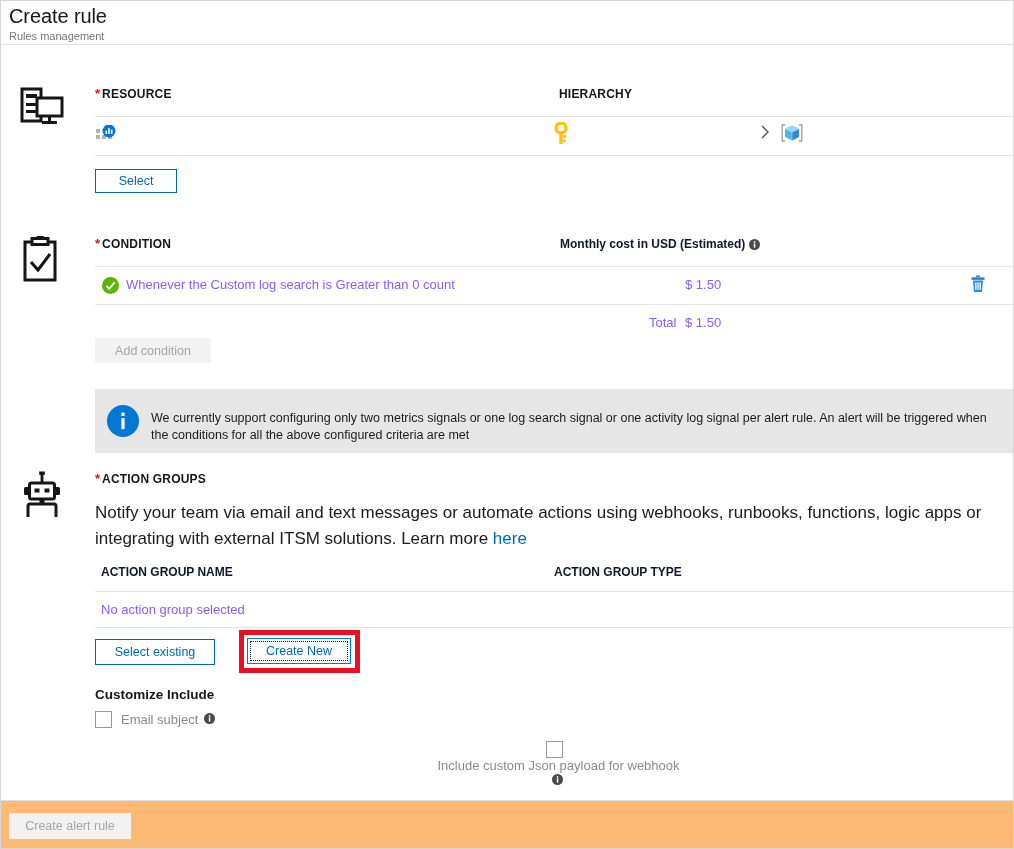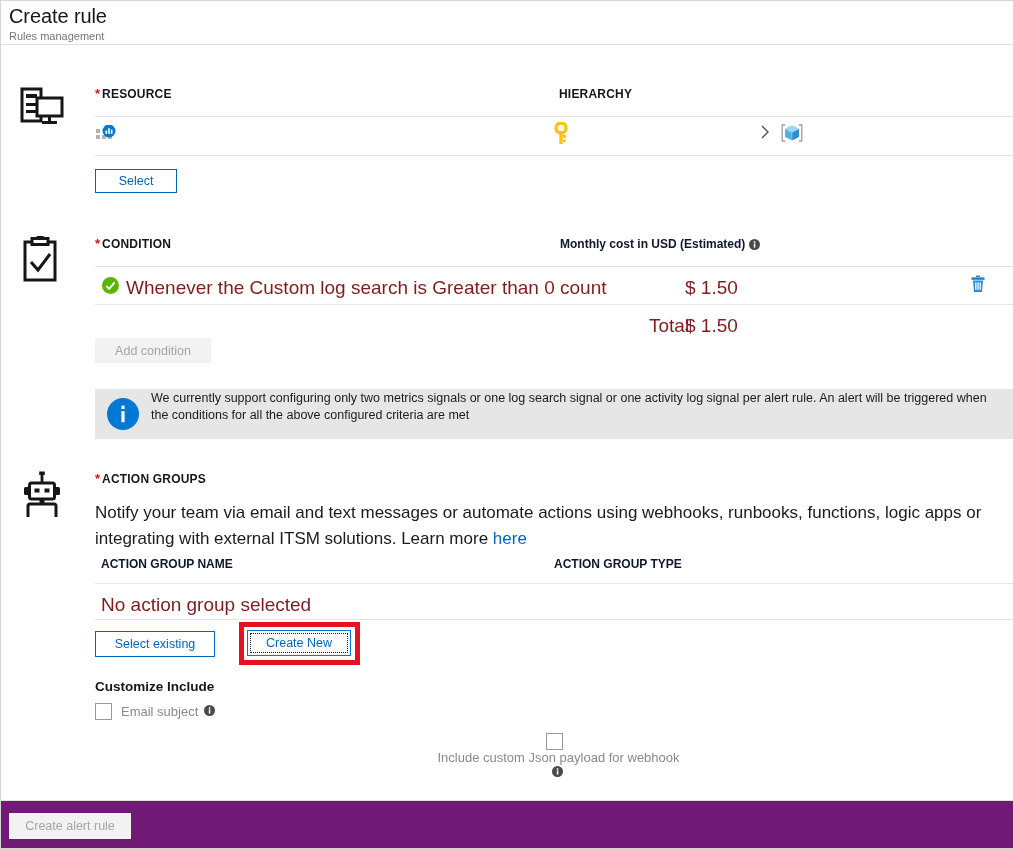--- a/index.html
+++ b/index.html
@@ -166,21 +166,21 @@
     box-sizing: border-box;
   }
   .info-banner-icon {
     width: 56px;
     flex: 0 0 56px;
     display: flex;
     align-items: center;
     justify-content: center;
   }
   .info-banner-text {
-    padding: 1px 14px 9px 0;
+    padding: 21px 14px 9px 0;
     font-size: 12.5px;
     line-height: 17px;
     color: #1b1b1b;
   }
 
   
   .cb-row {
     display: flex;
     align-items: center;
     margin-top: 9px;
@@ -206,30 +206,30 @@
   }
 
   
   .blade-footer {
     position: absolute;
     left: 0; bottom: 0;
     width: 1012px;
     height: 48px;
     border-top: 1px solid #e1e1e1;
     box-sizing: border-box;
-    background: #701a75;
+    background: #fdba74;
   }
 
   .link {
     color: #0067b8;
     text-decoration: none;
     cursor: pointer;
   }
 
-  .row-text { font-size: 19px; color: #7f1d1d; }
+  .row-text { font-size: 13px; color: #8b5cf6; }
 </style>
 </head>
 <body>
 
 <div class="blade-header">
   <div class="blade-title">Create rule</div>
   <div class="blade-subtitle">Rules management</div>
 </div>
 
 <div class="blade-body">
@@ -410,21 +410,21 @@
       <div style="height:20px;">
         <span class="req-star">*</span><span class="field-label">ACTION GROUPS</span>
       </div>
 
       <div style="margin-top:9px;font-size:17px;line-height:26px;max-width:912px;">
         <span>Notify your team via email and text messages or automate actions using webhooks, runbooks, functions, logic apps or integrating with external ITSM solutions.</span>
         <span>Learn more</span>
         <a class="link">here</a>
       </div>
 
-      <div style="position:relative;height:20px;margin-top:4px;">
+      <div style="position:relative;height:20px;margin-top:12px;">
         <div class="col-label" style="position:absolute;left:6px;top:0;">ACTION GROUP NAME</div>
         <div class="col-label" style="position:absolute;left:459px;top:0;">ACTION GROUP TYPE</div>
       </div>
 
       <div class="hr" style="margin-top:7px;"></div>
 
       <div style="position:relative;height:35px;">
         <span class="row-text" style="position:absolute;left:6px;top:10px;">No action group selected</span>
       </div>
 

